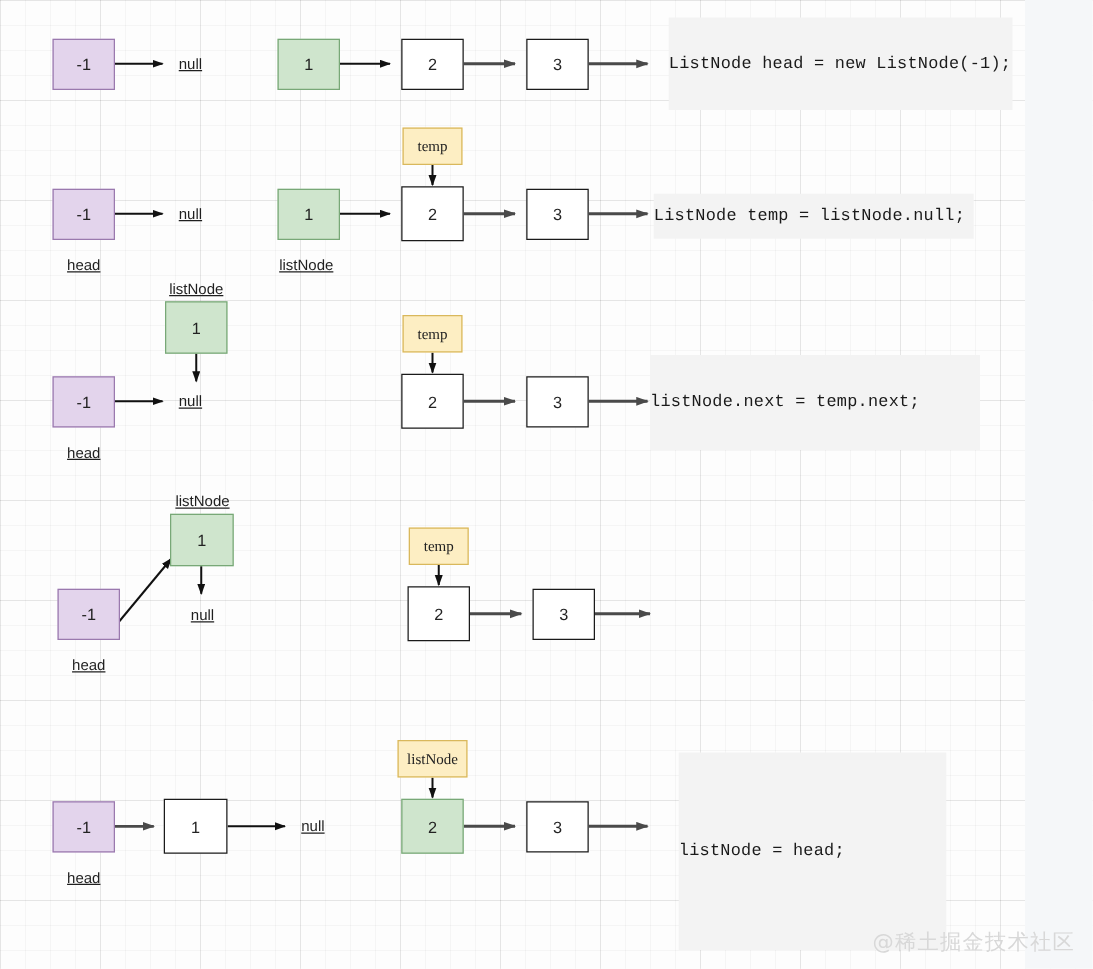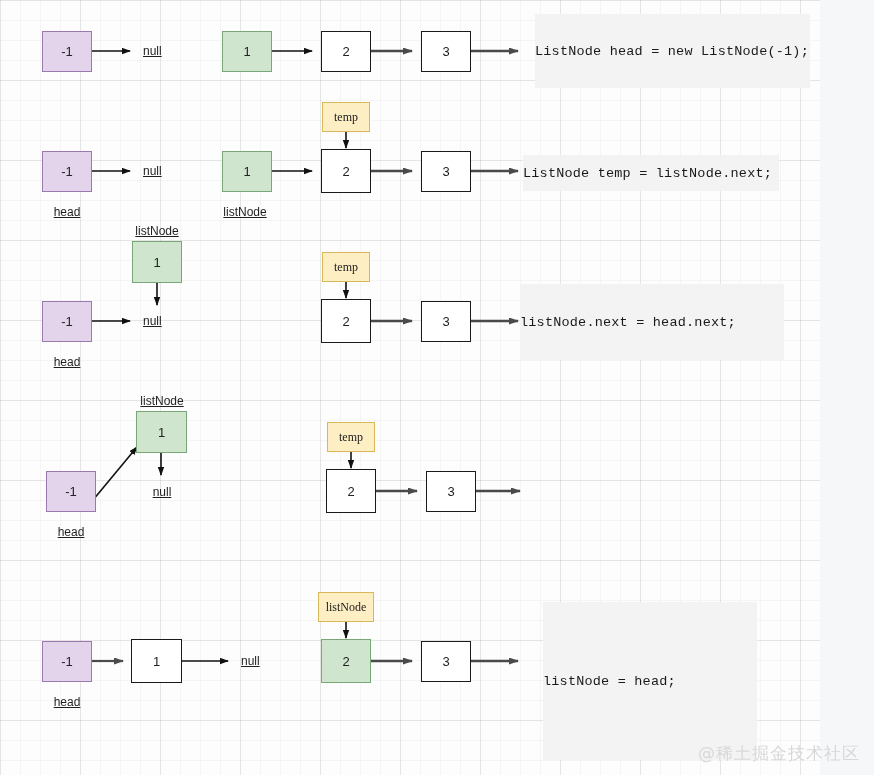--- a/index.html
+++ b/index.html
@@ -119,33 +119,33 @@
 
   <div class="node yellow" style="left:322px;top:102px;width:48px;height:30px;">temp</div>
   <div class="node purple" style="left:42px;top:151px;width:50px;height:41px;">-1</div>
   <div class="lbl" style="left:143px;top:164px;">null</div>
   <div class="node green" style="left:222px;top:151px;width:50px;height:41px;">1</div>
   <div class="node" style="left:321px;top:149px;width:50px;height:44px;">2</div>
   <div class="node" style="left:421px;top:151px;width:50px;height:41px;">3</div>
   <div class="lbl center" style="left:67px;top:205px;">head</div>
   <div class="lbl center" style="left:245px;top:205px;">listNode</div>
   <div class="panel" style="left:523px;top:155px;width:256px;height:36px;">
-    <span>ListNode temp = listNode.next;</span>
+    <span>ListNode temp = listNode.null;</span>
   </div>
 
   <div class="lbl center" style="left:157px;top:224px;">listNode</div>
   <div class="node green" style="left:132px;top:241px;width:50px;height:42px;">1</div>
   <div class="node yellow" style="left:322px;top:252px;width:48px;height:30px;">temp</div>
   <div class="node purple" style="left:42px;top:301px;width:50px;height:41px;">-1</div>
   <div class="lbl" style="left:143px;top:314px;">null</div>
   <div class="node" style="left:321px;top:299px;width:50px;height:44px;">2</div>
   <div class="node" style="left:421px;top:301px;width:50px;height:41px;">3</div>
   <div class="lbl center" style="left:67px;top:355px;">head</div>
   <div class="panel" style="left:520px;top:284px;width:264px;height:76px;">
-    <span>listNode.next = head.next;</span>
+    <span>listNode.next = temp.next;</span>
   </div>
 
   <div class="lbl center" style="left:162px;top:394px;">listNode</div>
   <div class="node green" style="left:136px;top:411px;width:51px;height:42px;">1</div>
   <div class="node yellow" style="left:327px;top:422px;width:48px;height:30px;">temp</div>
   <div class="node purple" style="left:46px;top:471px;width:50px;height:41px;">-1</div>
   <div class="lbl center" style="left:162px;top:485px;">null</div>
   <div class="node" style="left:326px;top:469px;width:50px;height:44px;">2</div>
   <div class="node" style="left:426px;top:471px;width:50px;height:41px;">3</div>
   <div class="lbl center" style="left:71px;top:525px;">head</div>

